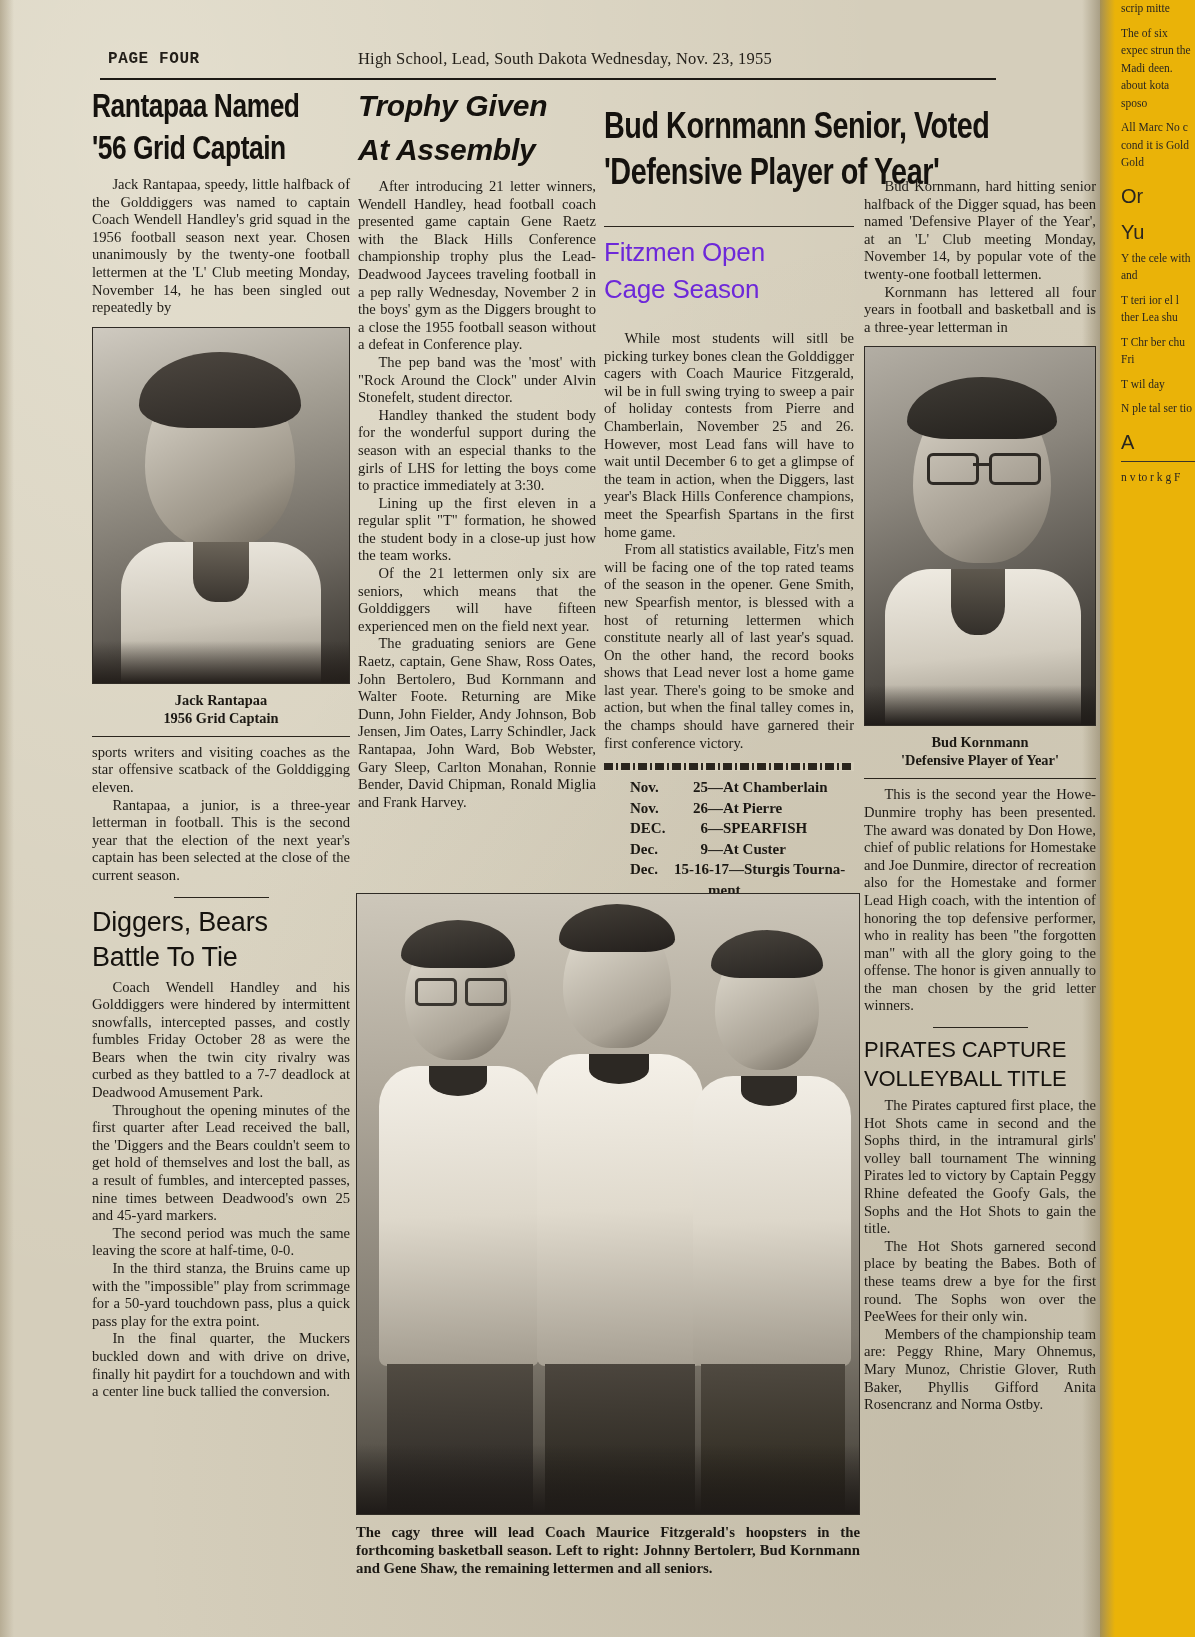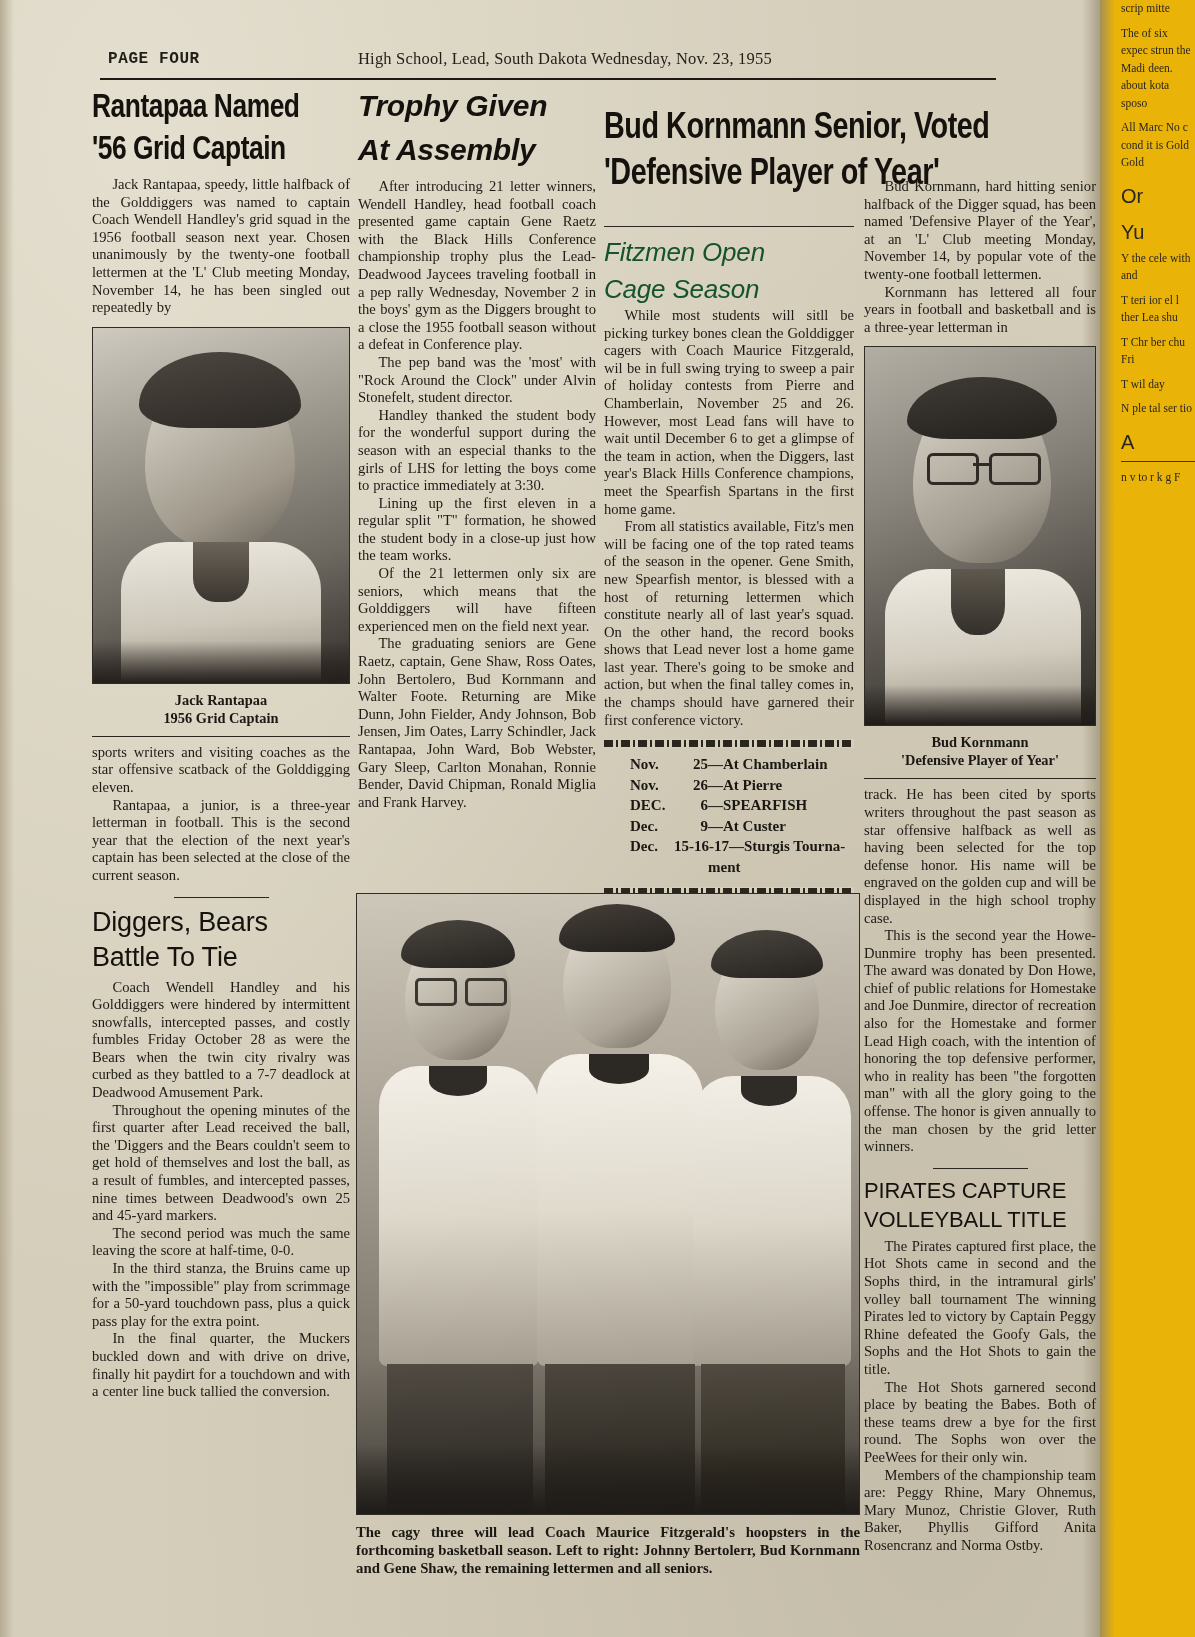--- a/index.html
+++ b/index.html
@@ -79,22 +79,22 @@
     width:125%;
     margin:0 0 6px 0;
   }
   .hd-italic{
     font-family:"Liberation Sans",sans-serif;
     font-style:italic;font-weight:bold;font-size:30px;line-height:36px;
     letter-spacing:-.3px;color:#15120e;margin:0 0 8px 0;
   }
   .hd-italic-sm{
     font-family:"Liberation Sans",sans-serif;
-    font-style:italic;font-size:26px;line-height:31px;
-    letter-spacing:-.2px;color:#14532d;margin:0 0 6px 0;font-weight:400;
+    font-size:26px;line-height:31px;
+    letter-spacing:-.2px;color:#6d28d9;margin:0 0 6px 0;font-weight:400;
   }
   .hd-light{
     font-family:"Liberation Sans",sans-serif;
     font-weight:400;font-size:27px;line-height:31px;
     color:#15120e;margin:0 0 4px 0;letter-spacing:-.2px;
   }
   .hd-caps{
     font-family:"Liberation Sans",sans-serif;
     font-weight:400;font-size:22px;line-height:26px;
     color:#15120e;margin:0 0 3px 0;letter-spacing:-.1px;
@@ -215,21 +215,21 @@
     </div>
 
     <div class="col" style="left:604px;top:86px;width:492px;margin-top:20px;">
       <div class="hd-condensed" style="font-size:36px;line-height:40px;">Bud Kornmann Senior, Voted</div>
       <div class="hd-condensed" style="font-size:36px;line-height:40px;">'Defensive Player of Year'</div>
     </div>
 
     <div class="col" style="left:604px;top:222px;width:250px;">
       <div class="rule-wide" style="margin-top:4px;"></div>
       <div class="hd-italic-sm">Fitzmen Open</div>
-      <div class="hd-italic-sm" style="margin-bottom:2px;">Cage Season</div>
+      <div class="hd-italic-sm" style="margin-bottom:25px;">Cage Season</div>
       <p>While most students will sitll be picking turkey bones clean the Golddigger cagers with Coach Maurice Fitzgerald, wil be in full swing trying to sweep a pair of holiday contests from Pierre and Chamberlain, November 25 and 26. However, most Lead fans will have to wait until December 6 to get a glimpse of the team in action, when the Diggers, last year's Black Hills Conference champions, meet the Spearfish Spartans in the first home game.</p>
       <p>From all statistics available, Fitz's men will be facing one of the top rated teams of the season in the opener. Gene Smith, new Spearfish mentor, is blessed with a host of returning lettermen which constitute nearly all of last year's squad. On the other hand, the record books shows that Lead never lost a home game last year. There's going to be smoke and action, but when the final talley comes in, the champs should have garnered their first conference victory.</p>
 
       <div class="sched-rule"></div>
       <ul class="sched-list">
         <li>
           <span class="d">Nov.</span><span class="n">25</span><span>—At Chamberlain</span>
         </li>
         <li>
           <span class="d">Nov.</span><span class="n">26</span><span>—At Pierre</span>
@@ -260,21 +260,20 @@
         <div style="position:absolute;left:124px;top:106px;width:46px;height:26px;border:3px solid #2e2a25;border-radius:6px;"></div>
         <div style="position:absolute;left:108px;top:116px;width:16px;height:3px;background:#2e2a25;"></div>
         <div style="position:absolute;left:20px;top:222px;width:196px;height:156px;background:linear-gradient(175deg,#efebe2 0%,#d2ccbf 55%,#948d80 100%);border-radius:46px 46px 0 0;"></div>
         <div style="position:absolute;left:86px;top:222px;width:54px;height:66px;background:linear-gradient(180deg,#5e584e,#332f2a);border-radius:0 0 44% 44%;"></div>
         <div style="position:absolute;left:0;bottom:0;width:100%;height:40px;background:linear-gradient(to top,#201c19,rgba(32,28,25,0));"></div>
       </div>
       <div class="cap">Bud Kornmann</div>
       <div class="cap" style="margin-top:0;">'Defensive Player of Year'</div>
       <div class="rule-full"></div>
 
-      <p class="noind">track. He has been cited by sports writers throughout the past season as star offensive halfback as well as having been selected for the top defense honor. His name will be engraved on the golden cup and will be displayed in the high school trophy case.</p>
       <p>This is the second year the Howe-Dunmire trophy has been presented. The award was donated by Don Howe, chief of public relations for Homestake and Joe Dunmire, director of recreation also for the Homestake and former Lead High coach, with the intention of honoring the top defensive performer, who in reality has been "the forgotten man" with all the glory going to the offense. The honor is given annually to the man chosen by the grid letter winners.</p>
 
       <div class="rule-short"></div>
       <div class="hd-caps">PIRATES CAPTURE</div>
       <div class="hd-caps" style="margin-bottom:5px;">VOLLEYBALL TITLE</div>
 
       <p>The Pirates captured first place, the Hot Shots came in second and the Sophs third, in the intramural girls' volley ball tournament The winning Pirates led to victory by Captain Peggy Rhine defeated the Goofy Gals, the Sophs and the Hot Shots to gain the title.</p>
       <p>The Hot Shots garnered second place by beating the Babes. Both of these teams drew a bye for the first round. The Sophs won over the PeeWees for their only win.</p>
       <p>Members of the championship team are: Peggy Rhine, Mary Ohnemus, Mary Munoz, Christie Glover, Ruth Baker, Phyllis Gifford Anita Rosencranz and Norma Ostby.</p>
     </div>

